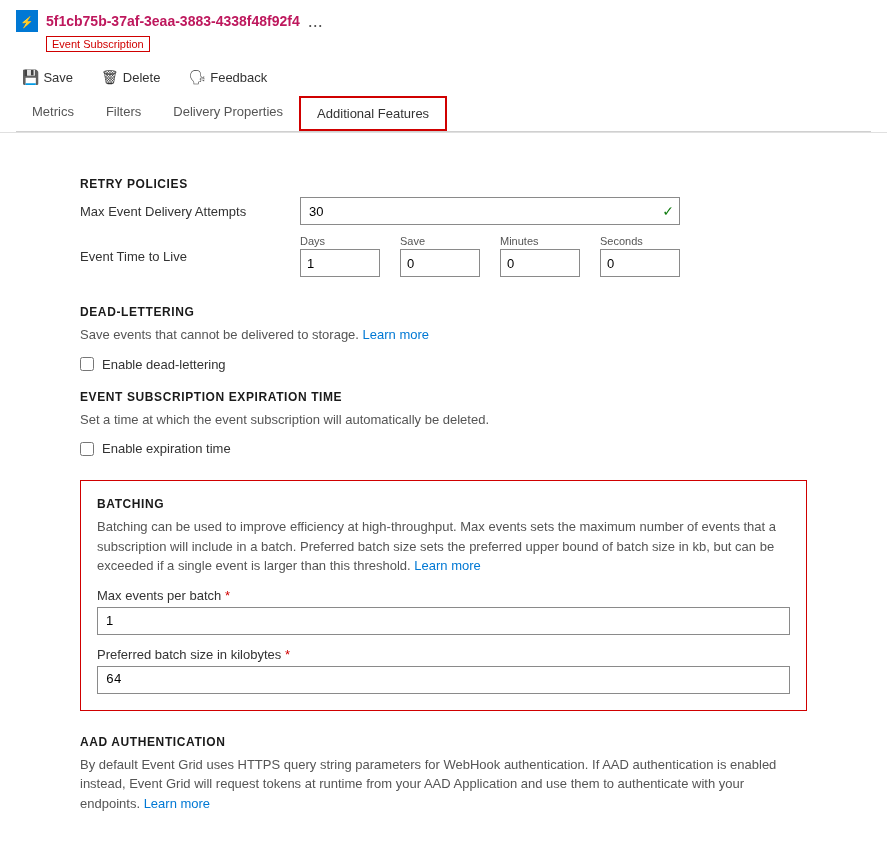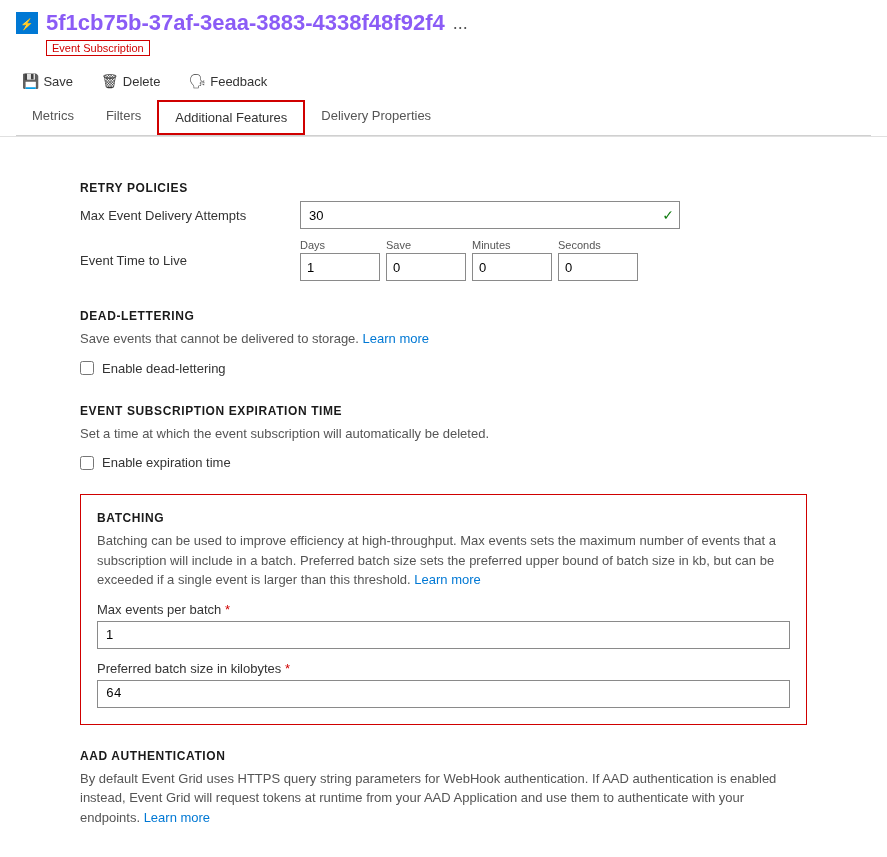--- a/index.html
+++ b/index.html
@@ -1,21 +1,21 @@
 <!DOCTYPE html>
 <html><head>
   <meta charset="utf-8">
   <style>
     * { box-sizing: border-box; margin: 0; padding: 0; }
     body { font-family: 'Segoe UI', Arial, sans-serif; font-size: 13px; color: #333; background: #fff; }
 
     .top-bar { padding: 10px 16px 0; border-bottom: 1px solid #e0e0e0; }
     .resource-title { display: flex; align-items: center; gap: 8px; margin-bottom: 4px; }
     .resource-icon { width: 22px; height: 22px; background: #0078d4; display: inline-flex; align-items: center; justify-content: center; }
-    .resource-title h1 { font-size: 22px; font-weight: 600; color: #8b5cf6; }
+    .resource-title h1 { font-size: 14px; font-weight: 600; color: #be185d; }
     .resource-title .dots { color: #555; font-size: 18px; cursor: pointer; }
     .subscription-badge { border: 1px solid #d00000; padding: 1px 5px; font-size: 11px; color: #d00000; display: inline-block; margin-bottom: 8px; margin-left: 30px; }
 
     .toolbar { display: flex; align-items: center; gap: 16px; padding: 6px 0 8px; }
     .toolbar-btn { display: flex; align-items: center; gap: 4px; background: none; border: none; cursor: pointer; font-size: 13px; color: #333; padding: 3px 6px; }
     .toolbar-btn .icon { font-size: 14px; }
 
     .tabs-bar { display: flex; border-bottom: 1px solid #d0d0d0; margin: 0 0 0; }
     .tab { padding: 8px 16px; cursor: pointer; font-size: 13px; color: #555; border-bottom: 2px solid transparent; white-space: nowrap; }
     .tab.active { color: #333; border-bottom: 2px solid #0078d4; font-weight: 500; }
@@ -27,21 +27,21 @@
     .section-desc { font-size: 13px; color: #555; margin-bottom: 12px; line-height: 1.5; }
     .link { color: #0078d4; text-decoration: none; cursor: pointer; }
 
     .form-row { display: flex; align-items: center; margin-bottom: 10px; }
     .form-label { min-width: 220px; font-size: 13px; color: #333; }
 
     .input-with-check { position: relative; display: inline-block; }
     .input-with-check input { border: 1px solid #8a8a8a; padding: 4px 44px 4px 8px; font-size: 13px; width: 380px; height: 28px; }
     .input-with-check .check { position: absolute; right: 6px; top: 50%; transform: translateY(-50%); color: #107c10; font-size: 14px; }
 
-    .time-fields { display: flex; gap: 6px; align-items: flex-start; }
+    .time-fields { display: flex; gap: 20px; align-items: flex-start; }
     .time-field { display: flex; flex-direction: column; }
     .time-field label { font-size: 11px; color: #555; margin-bottom: 2px; }
     .time-field input { border: 1px solid #8a8a8a; padding: 4px 6px; font-size: 13px; width: 80px; height: 28px; }
 
     .checkbox-row { display: flex; align-items: center; gap: 8px; margin-bottom: 8px; }
     .checkbox-row input[type="checkbox"] { width: 14px; height: 14px; cursor: pointer; }
     .checkbox-row label { font-size: 13px; color: #333; cursor: pointer; }
 
     .batching-section { border: 1.5px solid #d00000; padding: 16px; margin-top: 24px; margin-bottom: 16px; }
     .batching-section .section-title { margin-top: 0; }
@@ -80,22 +80,22 @@
     </button>
     <button class="toolbar-btn">
       <span class="icon">🗣</span>
       <span>Feedback</span>
     </button>
   </div>
 
   <div class="tabs-bar">
     <div class="tab">Metrics</div>
     <div class="tab">Filters</div>
+    <div class="tab">Delivery Properties</div>
     <div class="tab active boxed">Additional Features</div>
-    <div class="tab">Delivery Properties</div>
   </div>
 </div>
 
 <div class="content">
 
   <div class="section-title">RETRY POLICIES</div>
 
   <div class="form-row">
     <span class="form-label">Max Event Delivery Attempts</span>
     <div class="input-with-check">
@@ -129,21 +129,21 @@
   <div class="section-title" style="margin-top:28px;">DEAD-LETTERING</div>
   <div class="section-desc">
     <span>Save events that cannot be delivered to storage.</span>
     <a class="link">Learn more</a>
   </div>
   <div class="checkbox-row">
     <input type="checkbox" id="dead-letter-cb" style="">
     <label for="dead-letter-cb">Enable dead-lettering</label>
   </div>
 
-  <div class="section-title" style="margin-top:28px;">EVENT SUBSCRIPTION EXPIRATION TIME</div>
+  <div class="section-title" style="margin-top:18px;">EVENT SUBSCRIPTION EXPIRATION TIME</div>
   <div class="section-desc">Set a time at which the event subscription will automatically be deleted.</div>
   <div class="checkbox-row">
     <input type="checkbox" id="expiration-cb" style="">
     <label for="expiration-cb">Enable expiration time</label>
   </div>
 
   <div class="batching-section">
     <div class="section-title">BATCHING</div>
     <div class="section-desc">
       <span>Batching can be used to improve efficiency at high-throughput. Max events sets the maximum number of events that a subscription will include in a batch. Preferred batch size sets the preferred upper bound of batch size in kb, but can be exceeded if a single event is larger than this threshold.</span>

